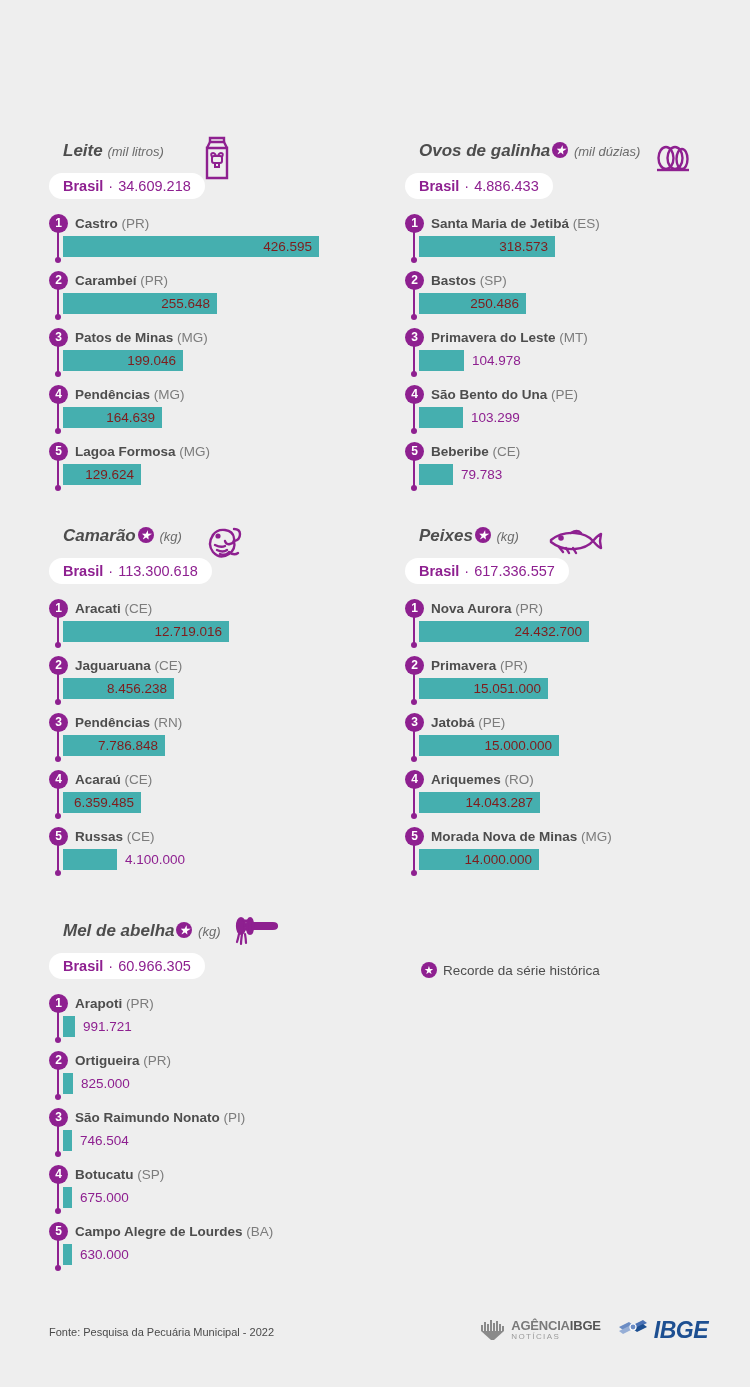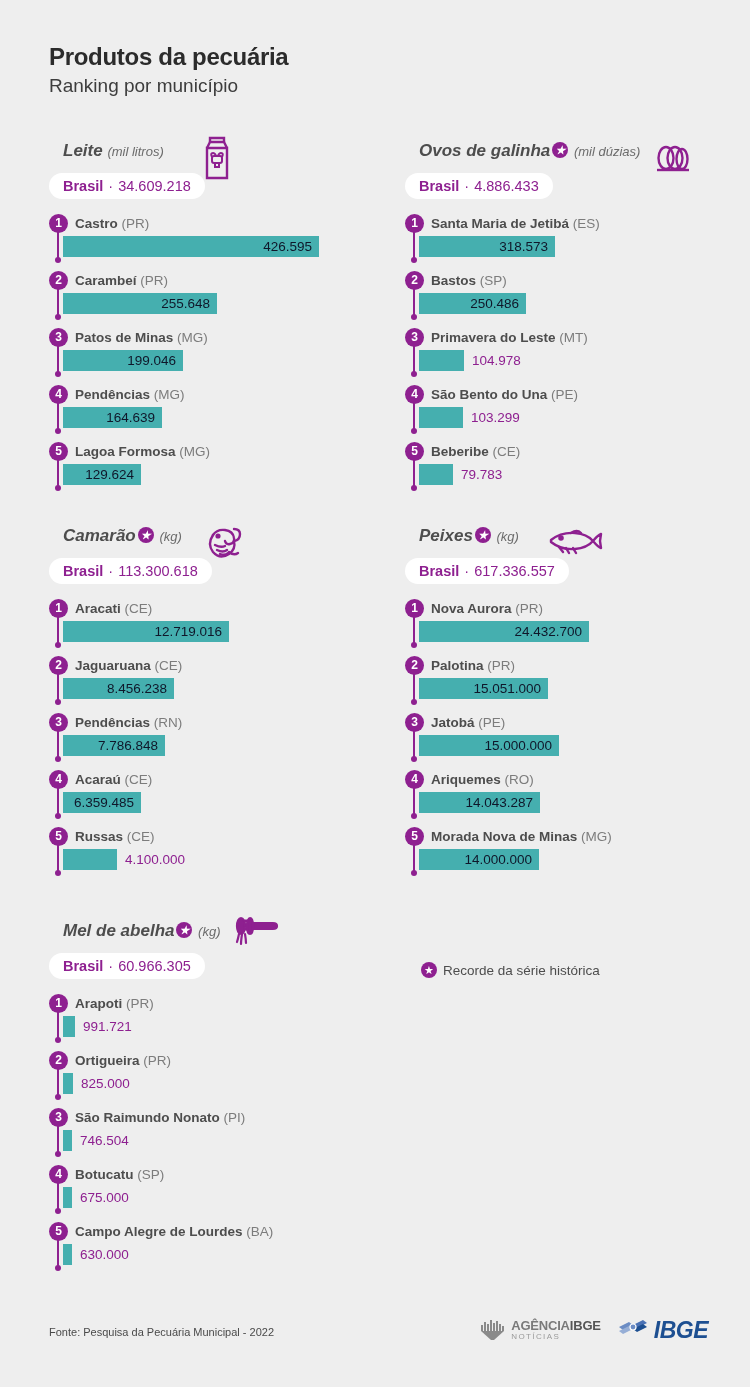--- a/index.html
+++ b/index.html
@@ -89,21 +89,21 @@
   .axis::after {
     content: ""; position: absolute; left: -2px; bottom: -3px;
     width: 6px; height: 6px; border-radius: 50%; background: #8e2090;
   }
   .bar {
     position: absolute; left: 14px;
     height: 21px; background: #45afaf;
   }
   .bar .lbl-in {
     position: absolute; right: 7px; top: 0;
-    line-height: 21px; font-size: 13.5px; color: #0f172a;
+    line-height: 21px; font-size: 13.5px; color: #7f1d1d;
     white-space: nowrap;
   }
   .bar .lbl-out {
     position: absolute; left: 100%; top: 0; margin-left: 8px;
     line-height: 21px; font-size: 13.5px; color: #8e2090;
     white-space: nowrap;
   }
 
   
   .legend {
@@ -127,24 +127,20 @@
   .logo-ibge .wordmark {
     font-size: 23px; font-weight: bold; font-style: italic;
     color: #1d4f91; letter-spacing: -0.5px; line-height: 1;
   }
 </style>
 </head>
 <body>
 
 <div class="page">
 
-  <div class="header">
-    <h1>Produtos da pecuária</h1>
-    <h2>Ranking por município</h2>
-  </div>
 
   <div id="panels-host">
       <div class="panel" style="left: 49px; top: 140px;"><div class="panel-head">
           <div class="panel-title"><span>Leite</span> <span class="unit"> (mil litros)</span></div>
           <div class="panel-icon" style="left: 148px; top: -6px;"><svg width="40" height="48" viewBox="0 0 40 48">
               <g fill="none" stroke="#8e2090" stroke-width="2.4">
       <path d="M10 14 L10 44 L30 44 L30 14 Z"></path>
       <path d="M10 14 L13 8 L27 8 L30 14"></path>
       <path d="M13 8 L13 4 L27 4 L27 8"></path>
       </g>
@@ -320,21 +316,21 @@
           <div class="row" style="top: 0px; height: 57px; position: absolute; left: 0px; right: 0px;">
             <div class="rank">1</div>
             <div class="muni"><span>Nova Aurora </span><span class="uf">(PR)</span></div>
             <div class="axis" style="height: 32px;"></div>
             <div class="bar" style="width: 170px; top: 22px;">
               <span class="lbl-in">24.432.700</span>
             </div>
           </div>
           <div class="row" style="top: 57px; height: 57px; position: absolute; left: 0px; right: 0px;">
             <div class="rank">2</div>
-            <div class="muni"><span>Palotina </span><span class="uf">(PR)</span></div>
+            <div class="muni"><span>Primavera </span><span class="uf">(PR)</span></div>
             <div class="axis" style="height: 32px;"></div>
             <div class="bar" style="width: 129px; top: 22px;">
               <span class="lbl-in">15.051.000</span>
             </div>
           </div>
           <div class="row" style="top: 114px; height: 57px; position: absolute; left: 0px; right: 0px;">
             <div class="rank">3</div>
             <div class="muni"><span>Jatobá </span><span class="uf">(PE)</span></div>
             <div class="axis" style="height: 32px;"></div>
             <div class="bar" style="width: 140px; top: 22px;">

